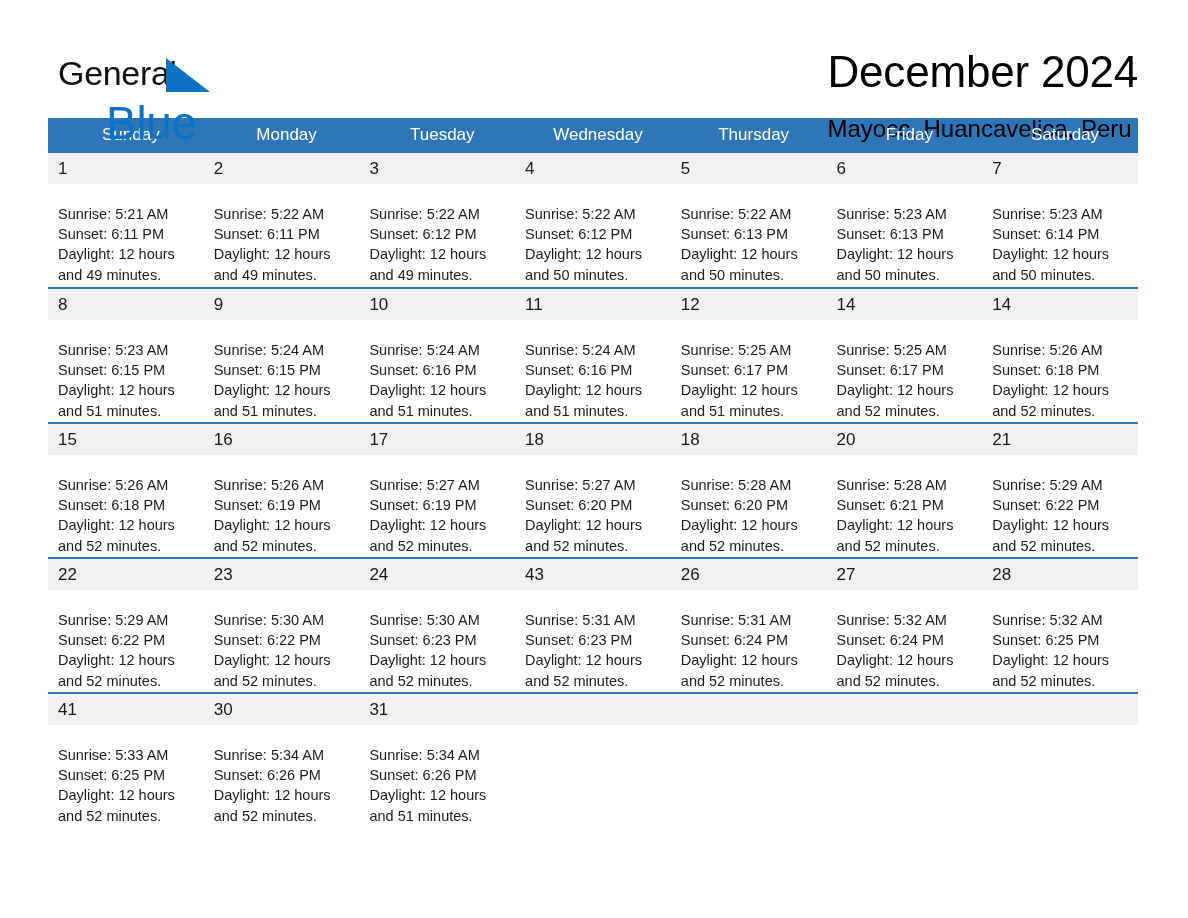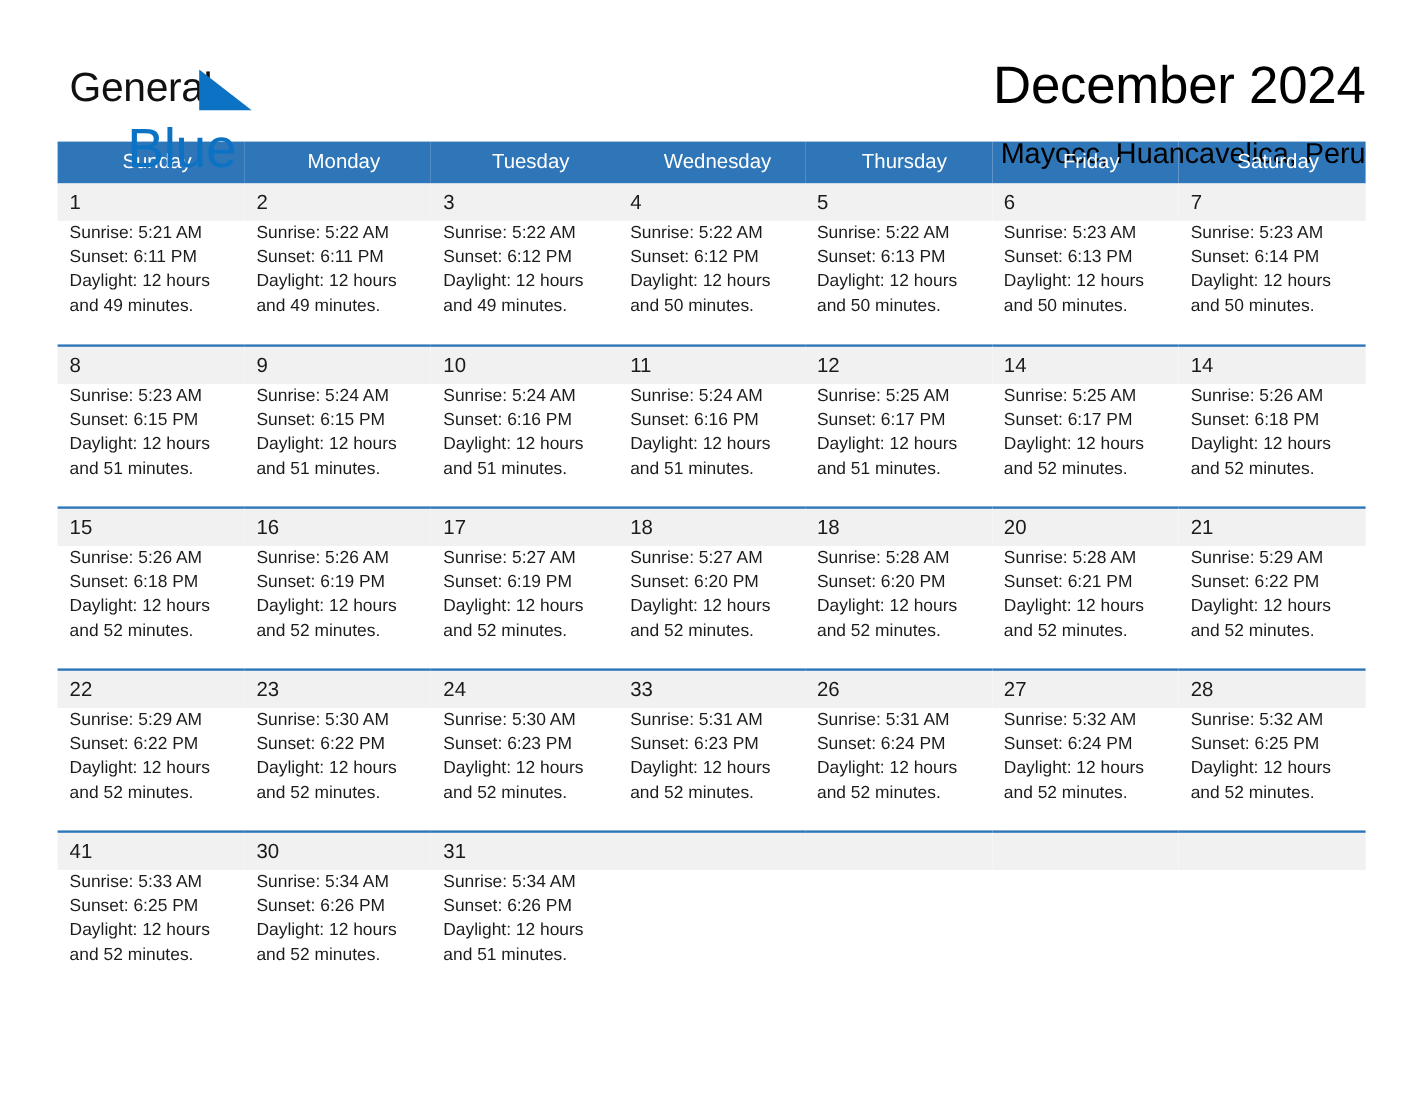--- a/index.html
+++ b/index.html
@@ -50,21 +50,21 @@
   }
   .brand-triangle {
     position: absolute;
     left: 106px;
     top: 12px;
     width: 46px;
     height: 34px;
   }
 
   .title-block {
-    text-align: right;
+    text-align: left;
     padding-top: 0px;
   }
   .cal-title {
     font-size: 44px;
     line-height: 52px;
     font-weight: 400;
     color: #000000;
     letter-spacing: -0.2px;
     white-space: nowrap;
   }
@@ -105,21 +105,21 @@
 
   .daynum {
     background: #f1f1f1;
     font-size: 17px;
     line-height: 19px;
     color: #1a1a1a;
     padding: 6px 0 6px 10px;
     height: 31px;
   }
   .dayinfo {
-    padding: 0 12px 0 10px;
+    padding: 20px 12px 0 10px;
     font-size: 14.5px;
     line-height: 20.2px;
     color: #1c1c1c;
   }
   .dayinfo div { white-space: nowrap; }
   .cell-empty .daynum { color: transparent; }
 </style>
 </head>
 <body>
 
@@ -370,21 +370,21 @@
         <td class="day-cell">
           <div class="daynum">24</div>
           <div class="dayinfo">
             <div>Sunrise: 5:30 AM</div>
             <div>Sunset: 6:23 PM</div>
             <div>Daylight: 12 hours</div>
             <div>and 52 minutes.</div>
           </div>
         </td>
         <td class="day-cell">
-          <div class="daynum">33</div>
+          <div class="daynum">43</div>
           <div class="dayinfo">
             <div>Sunrise: 5:31 AM</div>
             <div>Sunset: 6:23 PM</div>
             <div>Daylight: 12 hours</div>
             <div>and 52 minutes.</div>
           </div>
         </td>
         <td class="day-cell">
           <div class="daynum">26</div>
           <div class="dayinfo">

